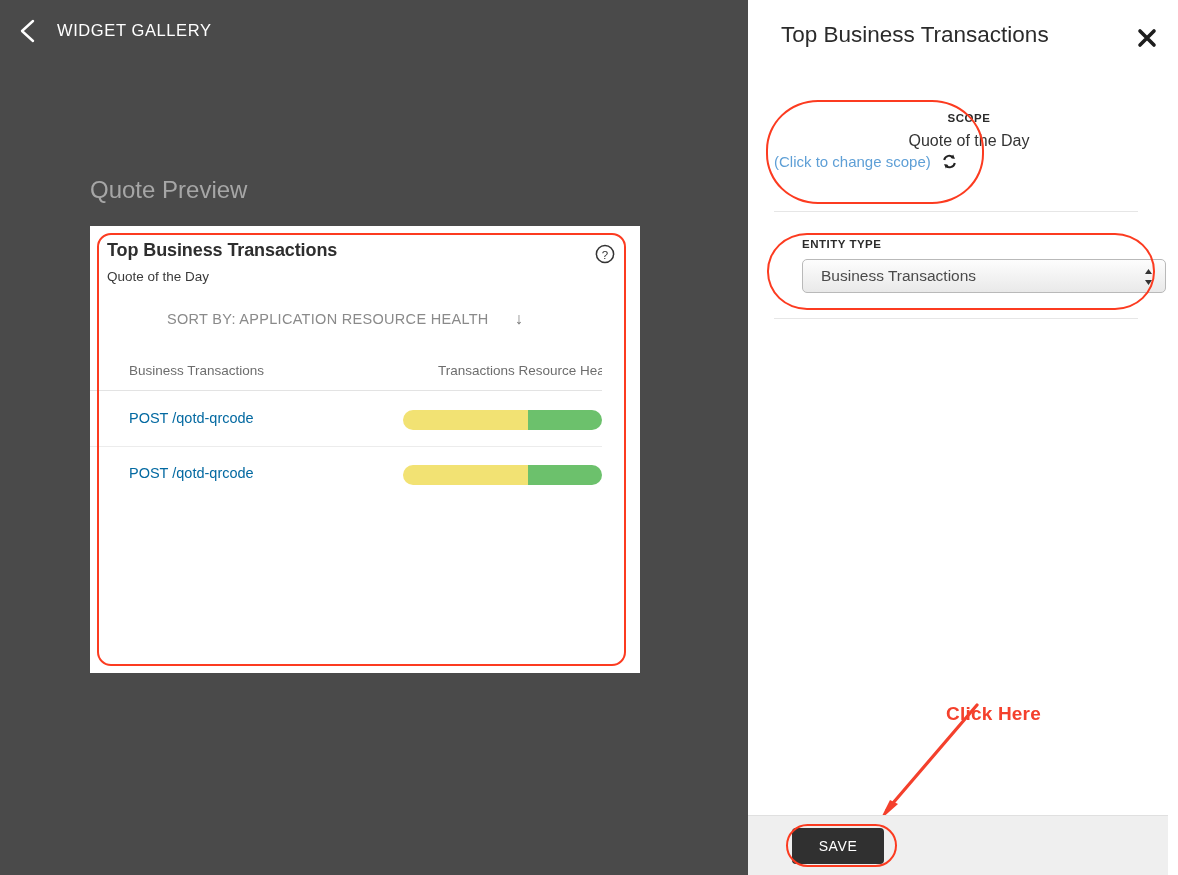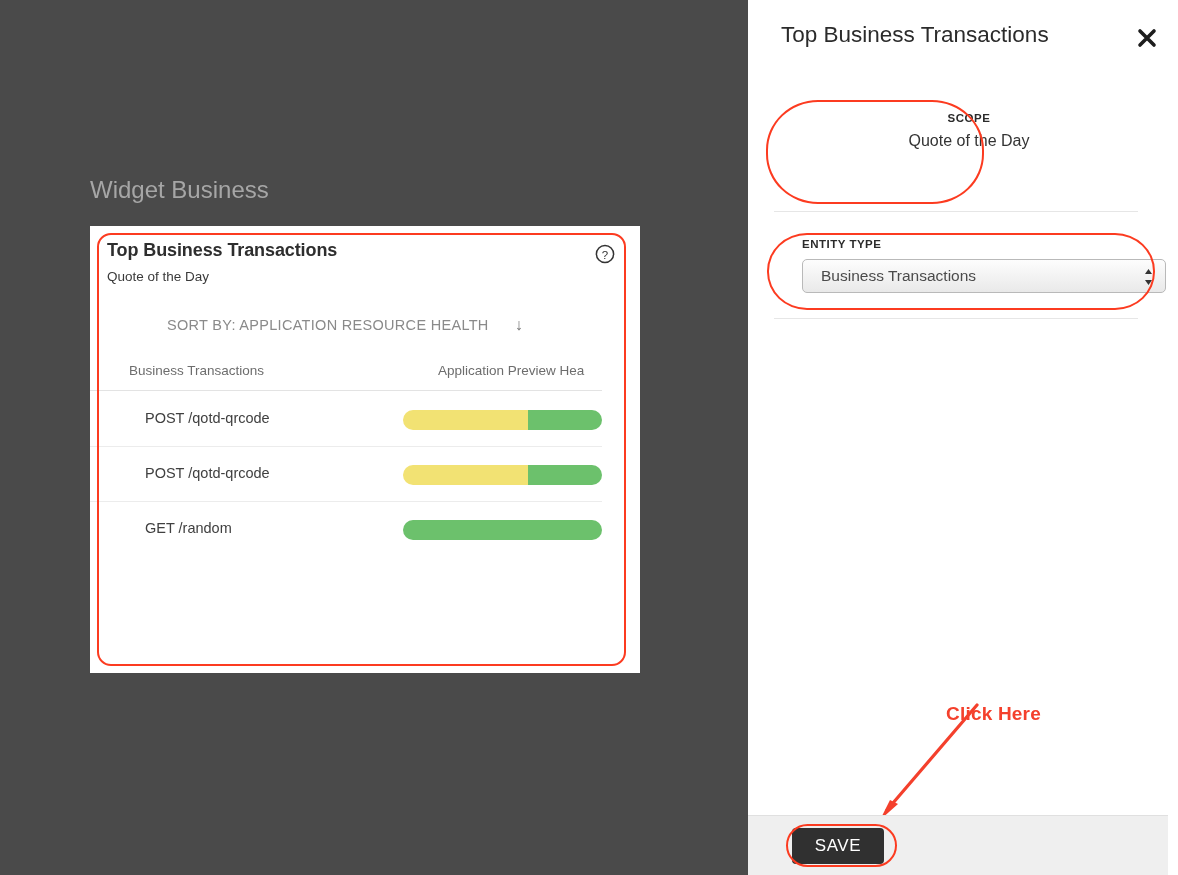--- a/index.html
+++ b/index.html
@@ -65,21 +65,21 @@
   }
   .widget-sub {
     margin-top: 8px; font-size: 13.5px; color: #3a3a3a;
   }
   .help-icon {
     position: absolute; right: 25px; top: 18px;
     width: 20px; height: 20px; cursor: pointer;
   }
 
   .sort-row {
-    position: absolute; left: 0; top: 90px; width: 510px;
+    position: absolute; left: 0; top: 84px; width: 510px;
     display: flex; justify-content: center; align-items: center;
     gap: 26px;
     font-size: 14.5px; color: #8a8a8a; letter-spacing: 0.3px;
   }
   .sort-arrow { font-size: 16px; color: #777; }
 
   .table-head {
     position: absolute; top: 137px; left: 0; width: 512px; height: 28px;
     border-bottom: 1px solid #e3e3e3;
   }
@@ -94,23 +94,22 @@
   }
 
   .table-body { position: absolute; top: 166px; left: 0; width: 512px; }
   .trow {
     position: relative; height: 55px;
     border-bottom: 1px solid #ececec;
   }
   .trow:last-child { border-bottom: none; }
   .tname {
     position: absolute; left: 39px; top: 18px;
-    font-size: 14.5px; color: #404040;
-    cursor: pointer;
-    margin-left: 16px;
+    font-size: 14.5px; color: #0369a1;
+    cursor: pointer;
   }
   .bar-wrap {
     position: absolute; left: 313px; top: 18px;
     width: 199px; height: 20px;
     display: flex; align-items: stretch;
     border-radius: 10px; overflow: hidden;
   }
   .seg { height: 100%; }
 
   
@@ -193,21 +192,21 @@
 
   .panel-footer {
     position: absolute; left: 748px; top: 815px;
     width: 430px; height: 60px;
     background: #efefef; border-top: 1px solid #e0e0e0;
   }
   .save-btn {
     position: absolute; left: 44px; top: 12px;
     width: 92px; height: 36px;
     background: #303030; border: none; border-radius: 4px;
-    color: #ffffff; font-size: 17px; letter-spacing: 0.6px;
+    color: #ffffff; font-size: 14px; letter-spacing: 0.6px;
     font-family: "Liberation Sans", sans-serif;
     cursor: pointer;
   }
 
   
   .click-here-label {
     position: absolute; left: 946px; top: 703px;
     font-size: 19px; font-weight: 700; color: #f4402c;
     letter-spacing: 0.2px;
   }
@@ -221,22 +220,30 @@
     background: #ffffff;
   }
 </style>
 </head>
 <body>
 
 <div class="screen">
 
   <div class="left-region">
 
-
-    <div class="preview-label">Widget Business</div>
+    <div class="topbar">
+      <div class="back-arrow">
+        <svg width="30" height="30" viewBox="0 0 30 30">
+          <polyline points="19,5 8,15 19,25" fill="none" stroke="#ffffff" stroke-width="2.4" stroke-linecap="round" stroke-linejoin="round"></polyline>
+        </svg>
+      </div>
+      <div class="topbar-title">WIDGET GALLERY</div>
+    </div>
+
+    <div class="preview-label">Quote Preview</div>
 
 
     <div class="widget-card">
 
       <div class="widget-head">
         <div class="widget-title">Top Business Transactions</div>
         <div class="widget-sub">Quote of the Day</div>
       </div>
 
       <div class="help-icon">
@@ -246,64 +253,69 @@
         </svg>
       </div>
 
       <div class="sort-row">
         <span>SORT BY: APPLICATION RESOURCE HEALTH</span>
         <span class="sort-arrow">↓</span>
       </div>
 
       <div class="table-head">
         <div class="th-bt">Business Transactions</div>
-        <div class="th-arh">Application Preview Hea</div>
+        <div class="th-arh">Transactions Resource Hea</div>
       </div>
 
       <div class="table-body" id="table-body">
           <div class="trow">
             <div class="tname">POST /qotd-qrcode</div>
             <div class="bar-wrap">
               <div class="seg" style="width: 63%; background: rgb(242, 226, 115);"></div>
               <div class="seg" style="width: 37%; background: rgb(108, 193, 108);"></div>
             </div>
           </div>
           <div class="trow">
             <div class="tname">POST /qotd-qrcode</div>
             <div class="bar-wrap">
               <div class="seg" style="width: 63%; background: rgb(242, 226, 115);"></div>
               <div class="seg" style="width: 37%; background: rgb(108, 193, 108);"></div>
             </div>
           </div>
-          <div class="trow">
-            <div class="tname">GET /random</div>
-            <div class="bar-wrap">
-              <div class="seg" style="width: 100%; background: rgb(108, 193, 108);"></div>
-            </div>
-          </div>
         </div>
 
     </div>
   </div>
 
   <div class="redbox-card"></div>
 
   <div class="panel">
 
     <div class="panel-title">Top Business Transactions</div>
 
     <div class="panel-close">
       <svg width="26" height="26" viewBox="0 0 26 26">
         <path d="M6 6 L20 20 M20 6 L6 20" stroke="#1d1d1d" stroke-width="3.6" stroke-linecap="round"></path>
       </svg>
     </div>
 
     <div class="scope-block">
       <div class="field-label">SCOPE</div>
       <div class="scope-value">Quote of the Day</div>
+      <div class="scope-link-row">
+        <span class="scope-link">(Click to change scope)</span>
+        <span class="refresh-icon">
+          <svg width="17" height="17" viewBox="0 0 17 17">
+            <path d="M3.2 7.0 A5.2 5.2 0 0 1 12.6 5.0" fill="none" stroke="#222" stroke-width="2"></path>
+            <polygon points="12.2,1.6 13.9,5.9 9.6,5.0" fill="#222"></polygon>
+            <path d="M13.8 10.0 A5.2 5.2 0 0 1 4.4 12.0" fill="none" stroke="#222" stroke-width="2"></path>
+            <polygon points="4.8,15.4 3.1,11.1 7.4,12.0" fill="#222"></polygon>
+          </svg>
+        </span>
+      </div>
     </div>
 
     <div class="divider d1"></div>
 
     <div class="entity-block">
       <div class="field-label">ENTITY TYPE</div>
       <div class="entity-select">
         <span class="entity-select-text">Business Transactions</span>
         <span class="select-arrows">
           <svg width="9" height="18" viewBox="0 0 9 18">

